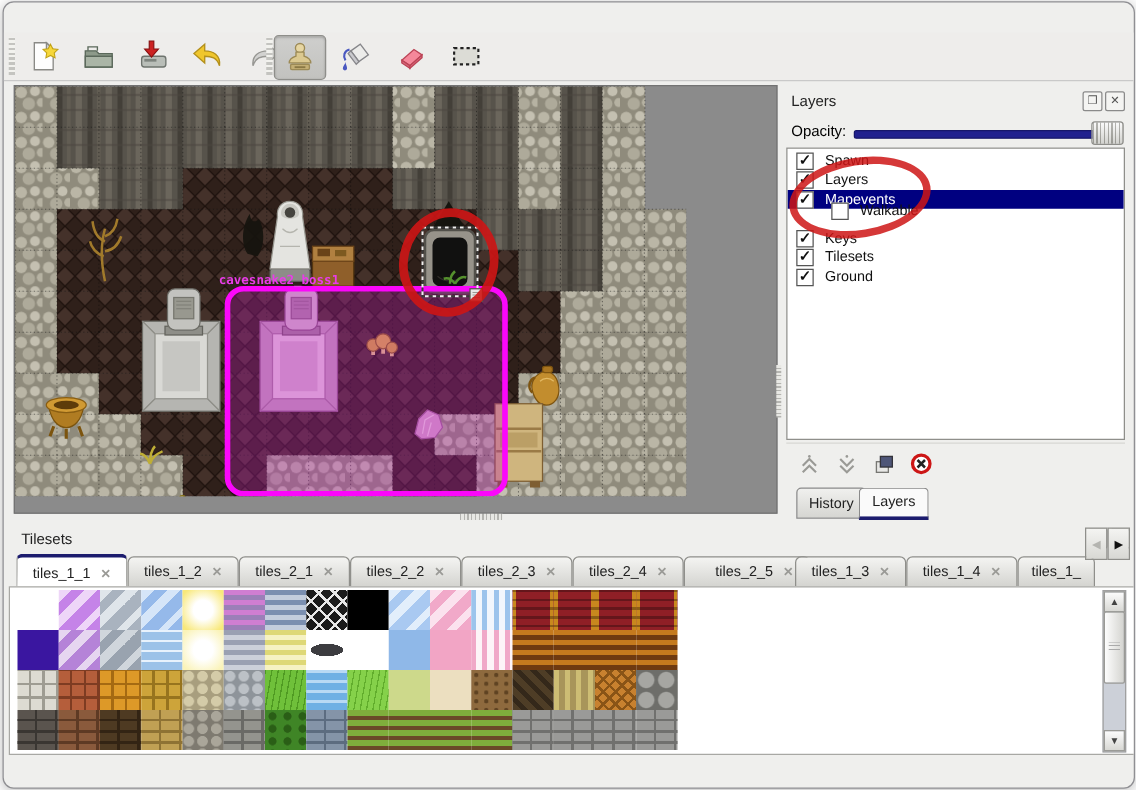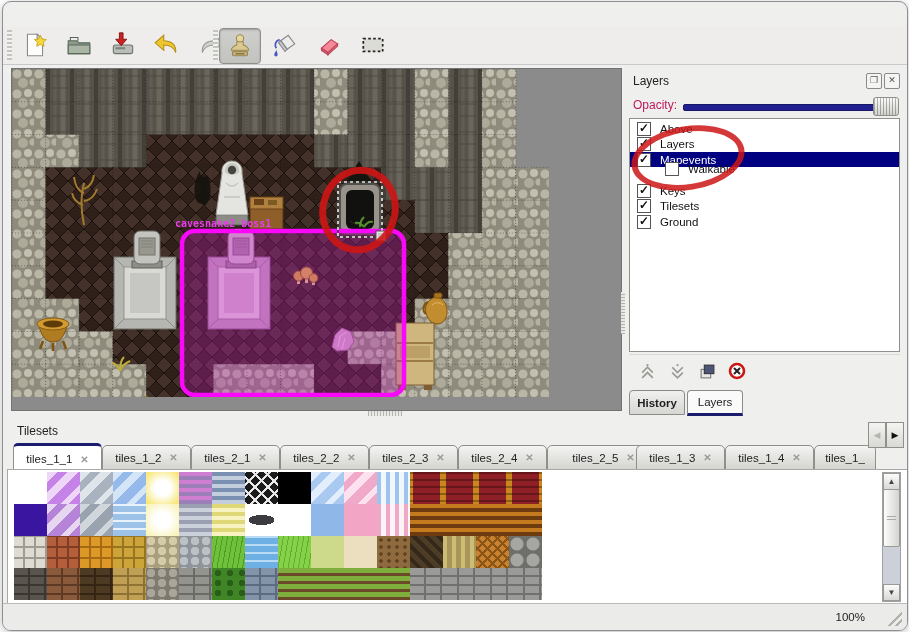--- a/index.html
+++ b/index.html
@@ -23,21 +23,21 @@
   .hsplit{position:absolute;left:365px;top:409px;width:34px;height:5px;
           background:repeating-linear-gradient(90deg,#b4b4b0 0 1px,#e8e8e4 1px 3px);}
   .vsplit{position:absolute;left:618px;top:290px;width:4px;height:42px;
           background:repeating-linear-gradient(0deg,#b4b4b0 0 1px,#e8e8e4 1px 3px);}
   
   #lpanel{position:absolute;left:622px;top:68px;width:279px;height:344px;}
   .phead{position:absolute;left:0;top:0;right:0;height:22px;font-size:12px;color:#222;}
   .phead .ptitle{position:absolute;left:8px;top:4px;}
   .wicon{position:absolute;top:3px;width:14px;height:14px;border:1px solid #8a8a8a;background:#f4f4f2;
          font-size:9px;line-height:13px;text-align:center;color:#555;border-radius:2px;}
-  #oplabel{position:absolute;left:8px;top:28px;font-size:12px;color:#be185d;}
+  #oplabel{position:absolute;left:8px;top:28px;font-size:12px;color:#000000;}
   #optrack{position:absolute;left:58px;top:34px;width:208px;height:5px;background:#20208e;
            border:1px solid #16166a;border-radius:2px;}
   #ophandle{position:absolute;left:248px;top:27px;width:24px;height:17px;border:1px solid #8e8e8a;border-radius:3px;
             background:linear-gradient(#fafafa,#d2d2ce),repeating-linear-gradient(90deg,#b8b8b4 0 1px,transparent 1px 3px);
             background-blend-mode:multiply;}
   #llist{position:absolute;left:4px;top:48px;width:269px;height:232px;background:#ffffff;
          border:1px solid #8f8f8b;overflow:hidden;}
   .lrow{position:absolute;left:0;width:100%;height:15px;display:flex;align-items:center;font-size:11.5px;color:#111;}
   .lrow.sel{background:#000080;color:#ffffff;}
   .cb{width:12px;height:12px;border:1px solid #555;background:#fff;margin-left:7px;margin-right:9px;
@@ -472,21 +472,21 @@
       <span class="ptitle">Layers</span>
       <span class="wicon" style="right:22px">❐</span>
       <span class="wicon" style="right:4px">✕</span>
     </div>
     <span id="oplabel">Opacity:</span>
     <div id="optrack"></div>
     <div id="ophandle"></div>
     <div id="llist">
           <div class="lrow" style="top: 2px;">
             <div class="cb">✓</div>
-            <span>Above</span>
+            <span>Spawn</span>
           </div>
           <div class="lrow" style="top: 17.5px;">
             <div class="cb">✓</div>
             <span>Layers</span>
           </div>
           <div class="lrow sel" style="top: 33px;">
             <div class="cb">✓</div>
             <span>Mapevents</span>
           </div>
           <div class="lrow" style="top: 42px; margin-left: 28px;">
@@ -526,21 +526,21 @@
             </svg>
       </div>
       <div class="lbtn" style="left:96px">
         <svg width="18" height="18" viewBox="0 0 18 18">
               <circle cx="9" cy="9" r="7" fill="#ffffff" stroke="#cc1616" stroke-width="2.6"></circle>
               <path d="M6,6 L12,12 M12,6 L6,12" stroke="#222" stroke-width="2"></path>
             </svg>
       </div>
     </div>
     <div id="sidetabs">
-          <div class="btab" style="left: 4px; width: 54px; font-weight: bold;">History</div>
+          <div class="btab" style="left: 12px; width: 54px;">History</div>
           <div class="btab active" style="left: 62px; width: 54px;">Layers</div>
         </div>
   </div>
   <div id="lellipse"></div>
 
   <div id="tpanel">
     <div class="phead">
       <span class="ptitle" style="left:10px">Tilesets</span>
       <span class="wicon" style="right:22px">❐</span>
       <span class="wicon" style="right:4px">✕</span>
@@ -656,19 +656,15 @@
             <div class="tile t-brick" style="left: 501px; top: 98px; --a: #9a9a98; --b: #70706e;"></div>
           </div>
       <div id="vscroll">
         <div class="sbtn" style="top:0">▲</div>
         <div id="sthumb"></div>
         <div class="sbtn" style="bottom:0">▼</div>
       </div>
     </div>
   </div>
 
-  <div id="statusbar">
-    <span id="zoomlvl">100%</span>
-    <div id="grip"></div>
-  </div>
 
 </div>
 </div>
 
 </body></html>

